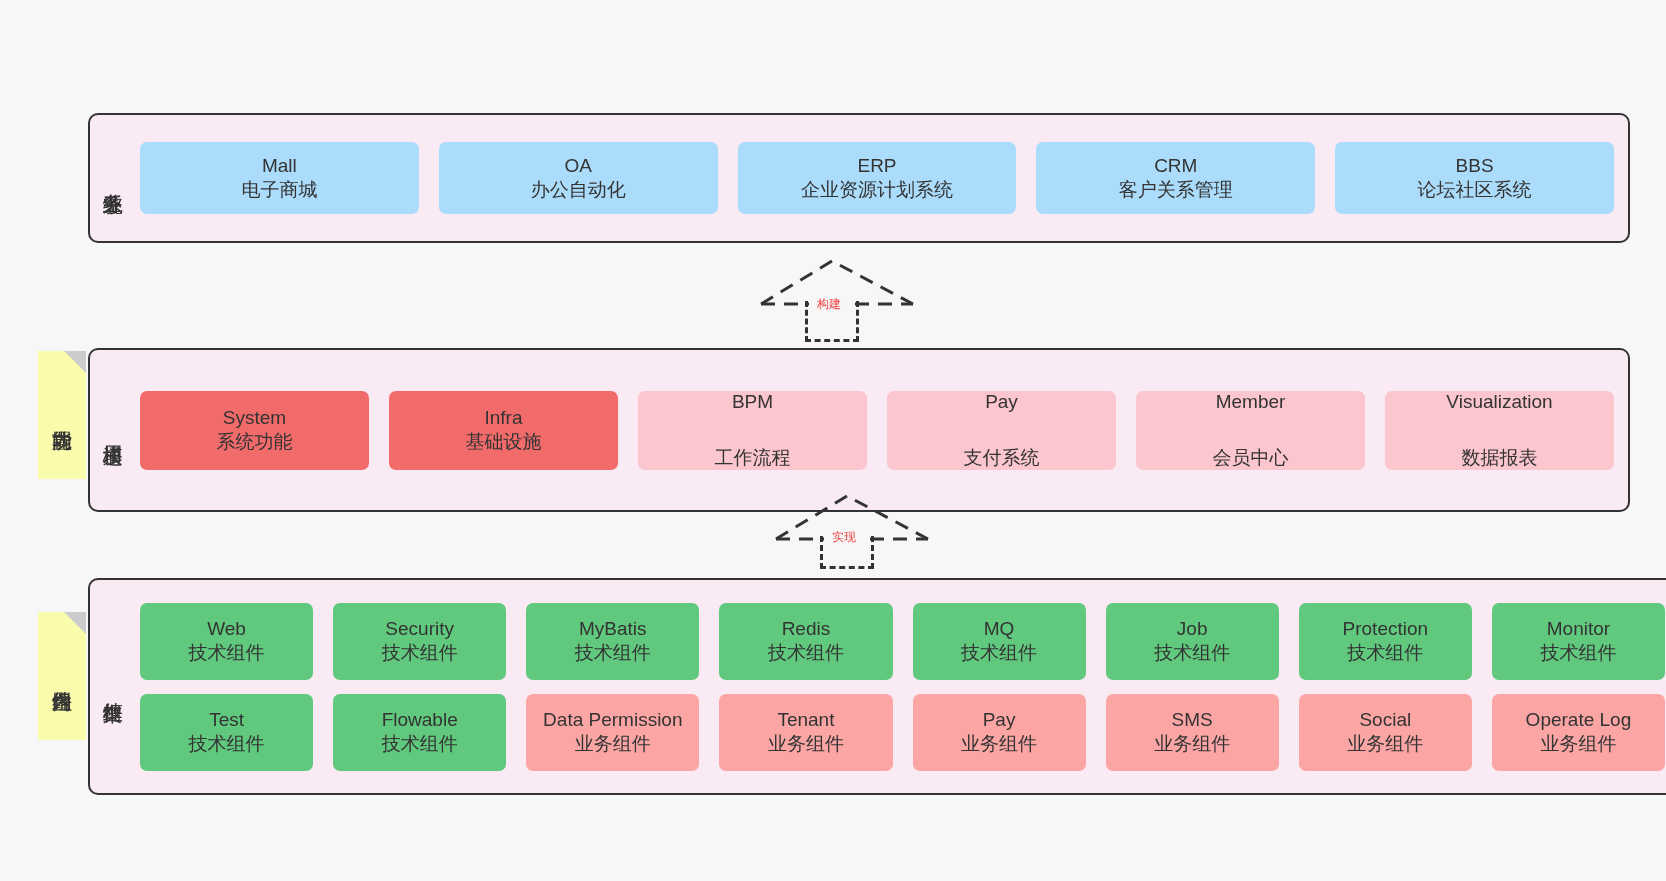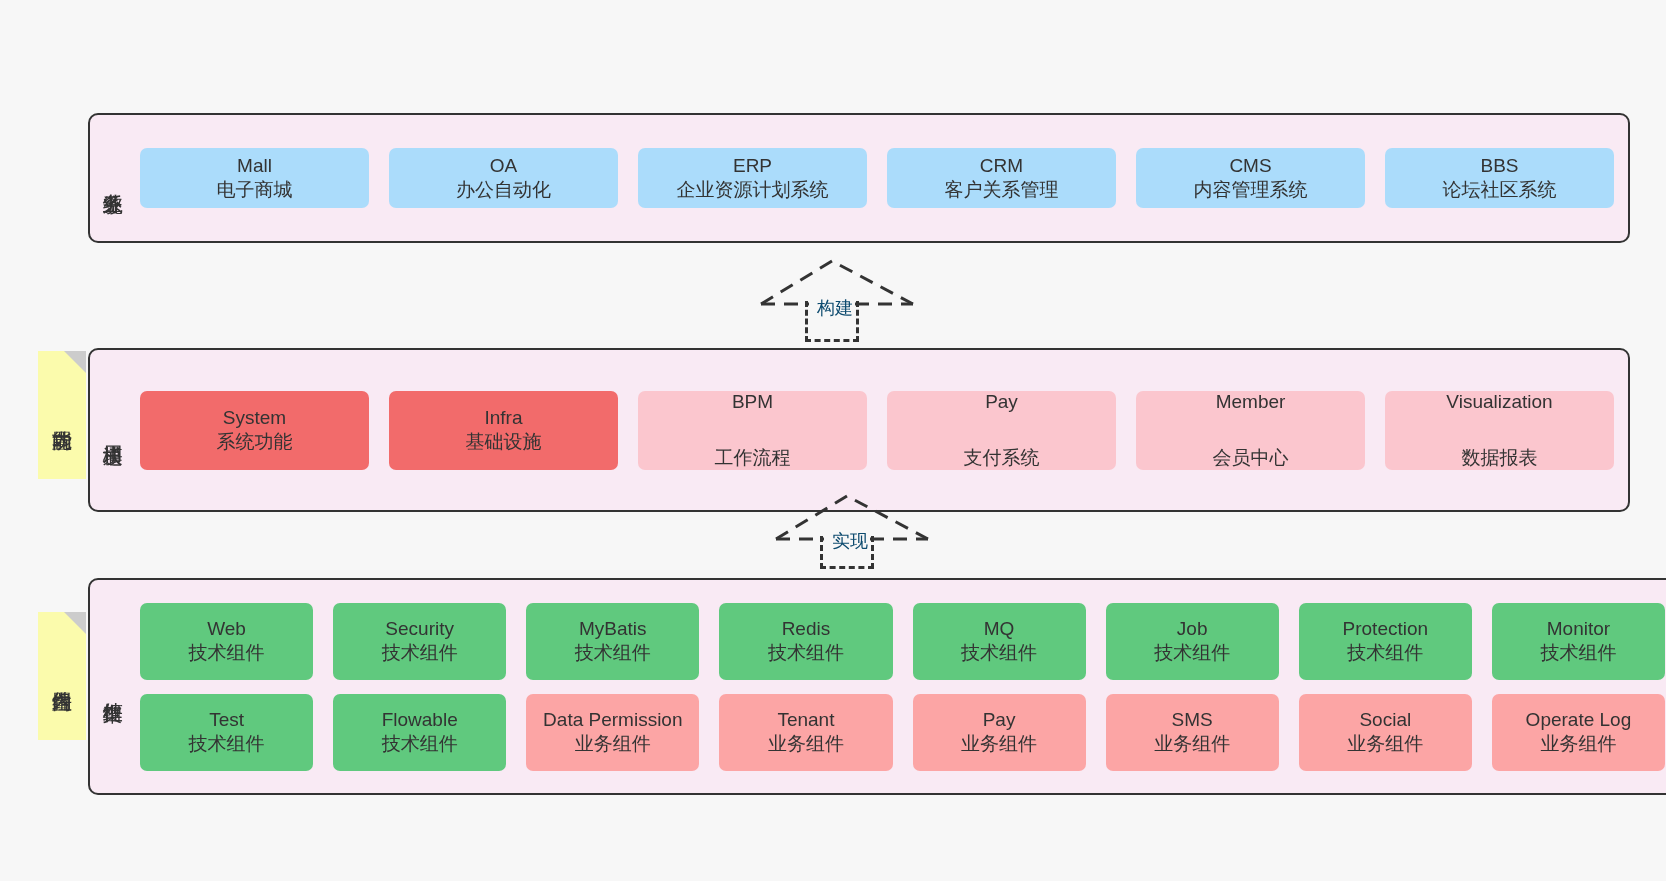--- a/index.html
+++ b/index.html
@@ -87,21 +87,21 @@
   
   .c-blue       { background: #abdcfb; }
   .c-red        { background: #f26b6b; }
   .c-pink       { background: #fbc6ce; gap: 32px; }
   .c-green      { background: #60c97e; }
   .c-greenlight { background: #fca5a5; }
 
   
   #layer-business { left: 88px;  top: 113px; width: 1542px; height: 130px; }
   #layer-business .layer-body { padding-top: 0; }
-  #layer-business .cell { height: 60px; }
+  #layer-business .cell { height: 72px; }
 
   #layer-modules  { left: 88px;  top: 348px; width: 1542px; height: 164px; }
   #layer-modules .cell { height: 79px; }
 
   #layer-framework{ left: 88px;  top: 578px; width: 1593px; height: 217px; }
   #layer-framework .layer-body { gap: 14px; padding: 0 14px 0 4px; }
   #layer-framework .cell { height: 77px; }
 
   
   .note {
@@ -141,22 +141,22 @@
   .arrow .shaft {
     position: absolute;
     box-sizing: border-box;
     border-left: 3px dashed #333333;
     border-right: 3px dashed #333333;
     border-bottom: 3px dashed #333333;
     background: transparent;
   }
   .arrow .label {
     position: absolute;
-    font-size: 18px;
-    color: #0c4a6e;
+    font-size: 12px;
+    color: #ef4444;
     white-space: nowrap;
     background: transparent;
   }
 
   #arrow-build   { left: 757px; top: 257px; width: 160px; height: 85px; }
   #arrow-build .shaft { left: 48px; top: 44px; width: 54px; height: 41px; }
   #arrow-build .label { left: 60px; top: 39px; }
 
   #arrow-impl    { left: 772px; top: 492px; width: 160px; height: 77px; }
   #arrow-impl .shaft { left: 48px; top: 44px; width: 54px; height: 33px; }
@@ -179,24 +179,20 @@
           <span class="en">OA</span>
           <span class="cn">办公自动化</span>
         </div>
         <div class="cell c-blue">
           <span class="en">ERP</span>
           <span class="cn">企业资源计划系统</span>
         </div>
         <div class="cell c-blue">
           <span class="en">CRM</span>
           <span class="cn">客户关系管理</span>
-        </div>
-        <div class="cell c-blue">
-          <span class="en">CMS</span>
-          <span class="cn">内容管理系统</span>
         </div>
         <div class="cell c-blue">
           <span class="en">BBS</span>
           <span class="cn">论坛社区系统</span>
         </div>
       </div>
     </div>
   </div>
 
   <div class="arrow" id="arrow-build">

